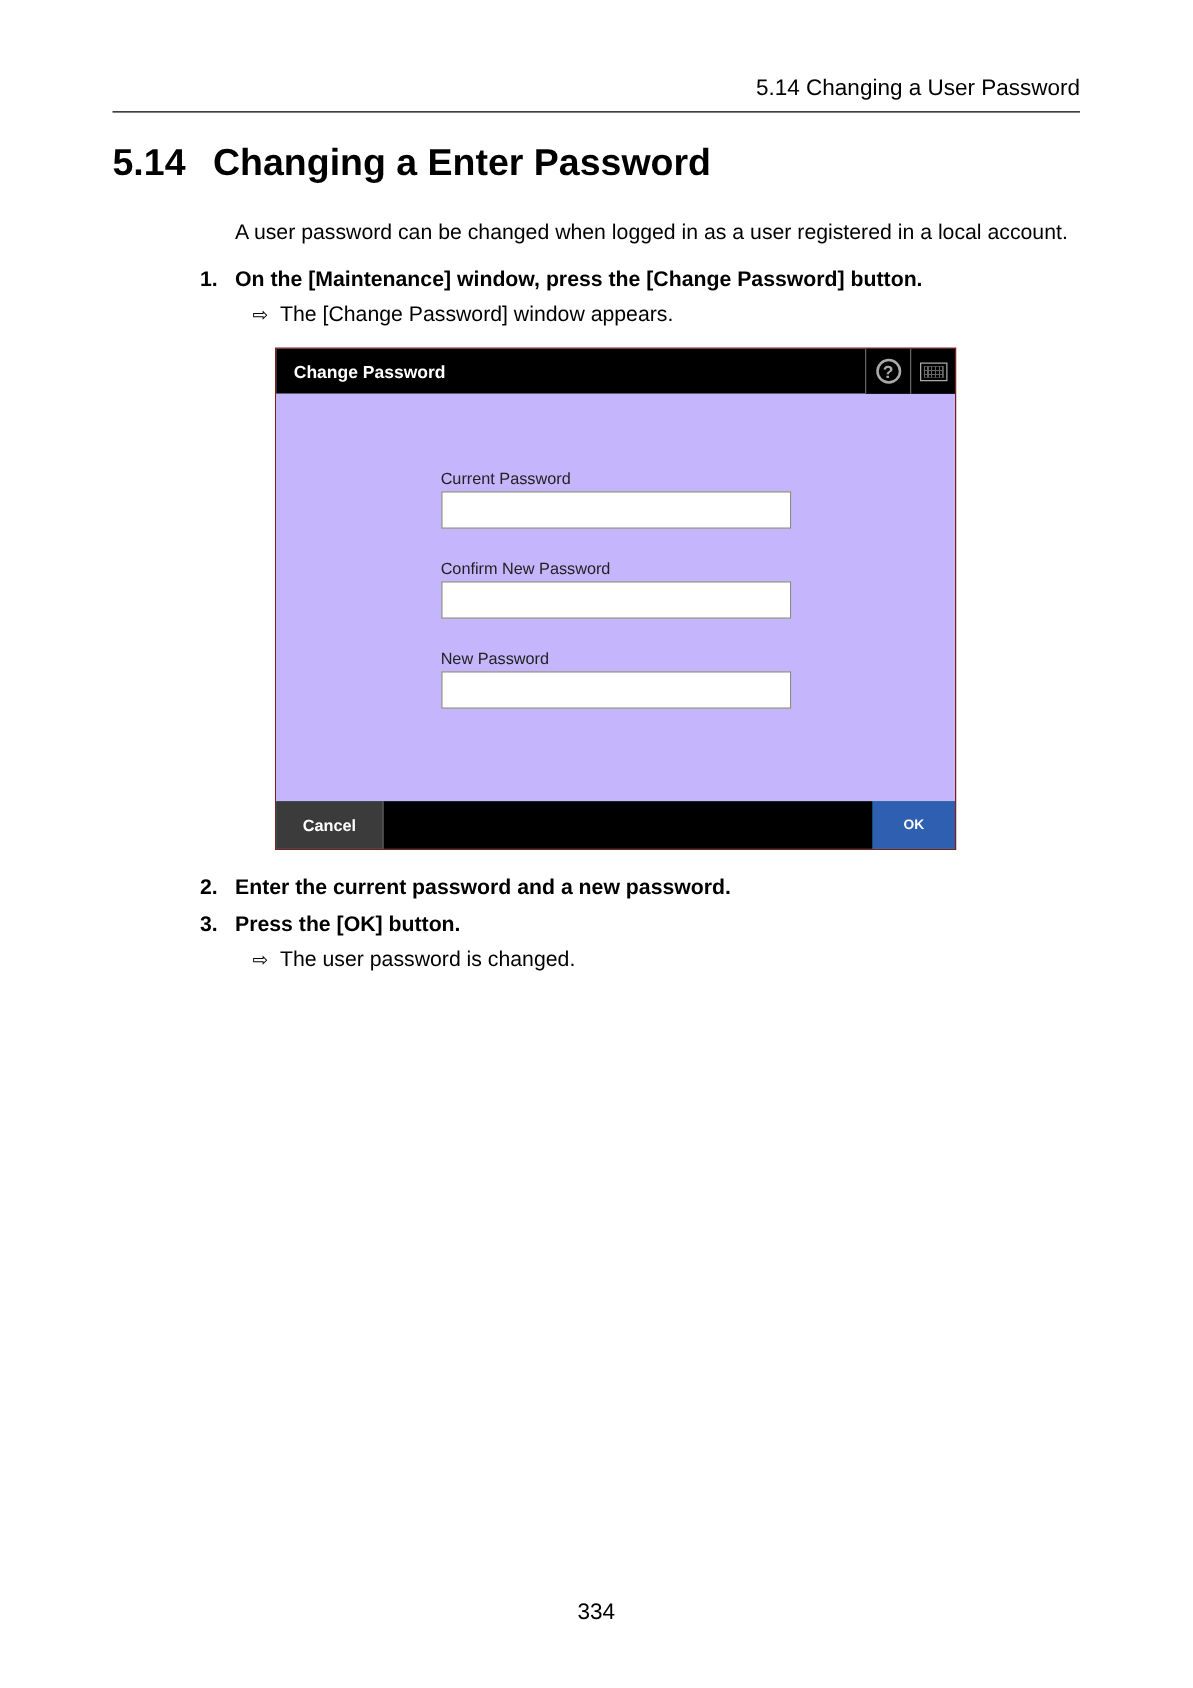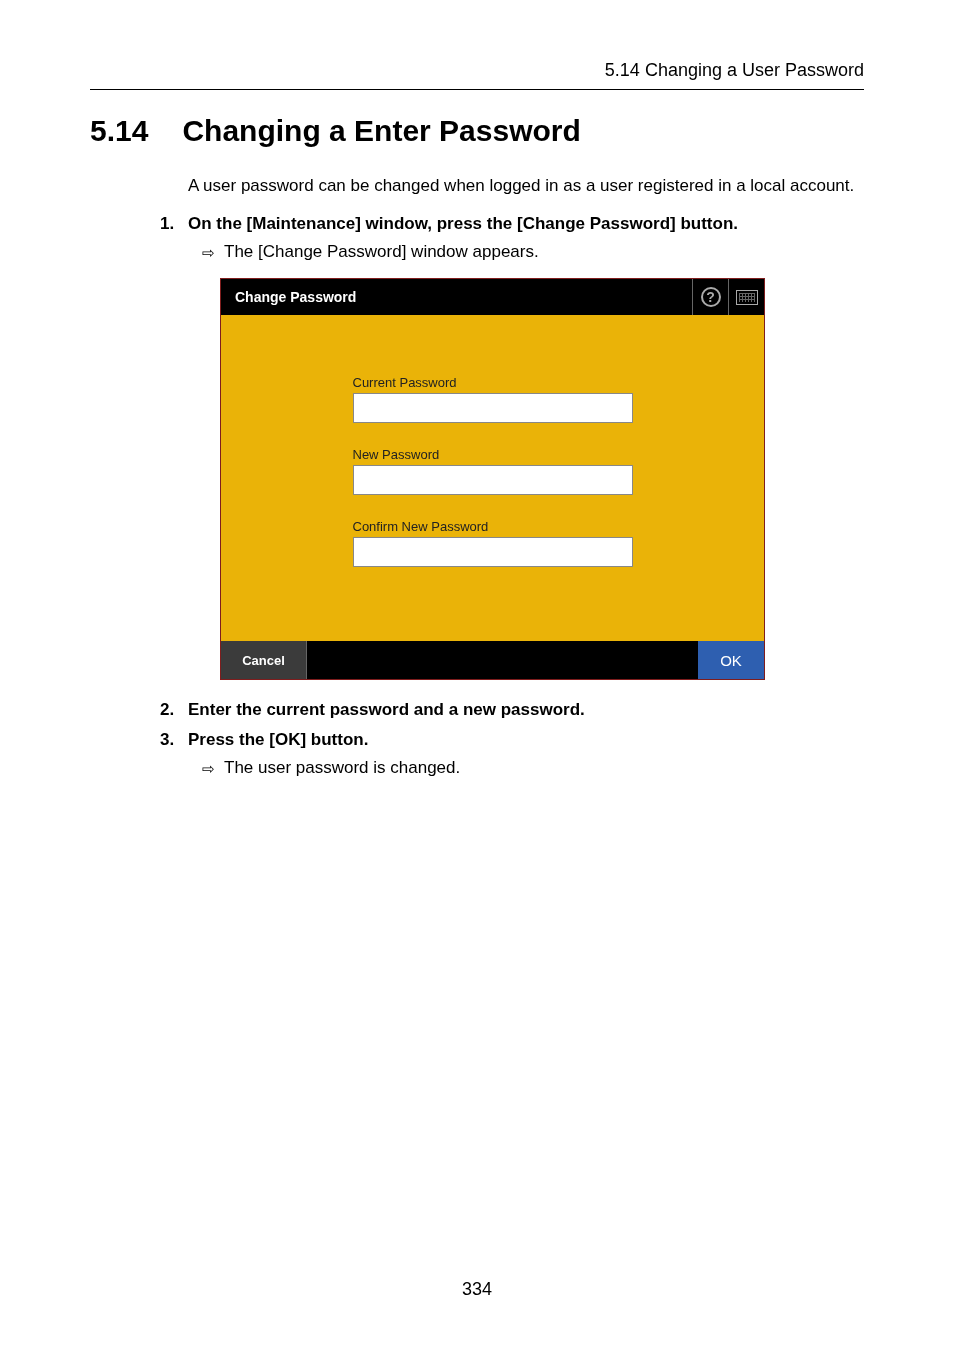--- a/index.html
+++ b/index.html
@@ -1,39 +1,39 @@
 <!DOCTYPE html>
 <html><head>
 <meta charset="utf-8">
 <style>
   * { box-sizing: border-box; margin: 0; padding: 0; }
   html, body { width: 954px; height: 1350px; background: #fff; font-family: Arial, Helvetica, sans-serif; color: #000; }
   .page { width: 954px; height: 1350px; position: relative; padding: 60px 90px 0 90px; }
   .running-head { text-align: right; font-size: 18px; margin-bottom: 8px; }
   .hr { border: none; border-top: 1.5px solid #000; margin-bottom: 24px; }
   .h1 { font-size: 30px; font-weight: bold; margin-bottom: 28px; display: flex; }
-  .h1 .num { margin-right: 34px; }
+  .h1 .num { margin-right: 22px; }
   .intro { font-size: 17px; margin-left: 98px; margin-bottom: 18px; }
   .step { margin-left: 70px; margin-bottom: 10px; }
   .step-row { display: flex; font-size: 17px; font-weight: bold; margin-bottom: 8px; }
   .step-num { width: 28px; flex-shrink: 0; }
   .result-row { display: flex; font-size: 17px; margin-left: 42px; margin-bottom: 14px; }
   .arrow { width: 22px; flex-shrink: 0; font-size: 15px; line-height: 22px; }
   .screenshot { margin-left: 130px; width: 545px; border: 1px solid #7f1d1d; background: #fff; margin-bottom: 20px; }
   .ss-titlebar { background: #000; color: #fff; height: 36px; display: flex; align-items: center; justify-content: space-between; padding: 0 0 0 14px; font-size: 14px; font-weight: bold; }
   .ss-title-icons { display: flex; height: 100%; }
   .ss-icon-btn { width: 36px; height: 36px; border-left: 1px solid #666; display: flex; align-items: center; justify-content: center; background: #000; color: #ccc; }
-  .ss-body { background: #eab308; padding: 60px 0 50px 0; min-height: 280px; }
+  .ss-body { background: #c4b5fd; padding: 60px 0 50px 0; min-height: 280px; }
   .ss-field { margin: 0 auto 24px auto; width: 280px; }
   .ss-label { font-size: 13px; color: #222; margin-bottom: 3px; }
   .ss-input { width: 280px; height: 30px; border: 1px solid #888; background: #fff; }
   .ss-footer { background: #0f766e; height: 38px; display: flex; align-items: stretch; }
   .ss-cancel { background: #3b3b3b; color: #fff; font-size: 13px; width: 86px; display: flex; align-items: center; justify-content: center; border-right: 1px solid #666; font-weight: bold;}
   .ss-spacer { flex: 1; background: #000; }
-  .ss-ok { background: #2e5fb0; color: #fff; font-size: 15px; font-weight: normal; width: 66px; display: flex; align-items: center; justify-content: center; }
+  .ss-ok { background: #2e5fb0; color: #fff; font-size: 11px; font-weight: bold; width: 66px; display: flex; align-items: center; justify-content: center; }
   .page-number { position: absolute; bottom: 50px; left: 0; width: 954px; text-align: center; font-size: 18px; }
   .help-circle { width: 20px; height: 20px; border: 2px solid #aaa; border-radius: 50%; display: flex; align-items: center; justify-content: center; font-size: 14px; font-weight: bold; color: #aaa; }
   .kbd-icon { width: 22px; height: 15px; border: 1.5px solid #aaa; position: relative; }
   .kbd-icon::before { content:""; position:absolute; top:2px; left:2px; right:2px; bottom:2px; background: repeating-linear-gradient(to right, #aaa 0 1px, transparent 1px 3px), repeating-linear-gradient(to bottom, #aaa 0 1px, transparent 1px 3px); opacity:0.6; }
 </style>
 </head>
 <body>
 
 <div class="page">
   <div class="running-head">5.14 Changing a User Password</div>
@@ -68,25 +68,25 @@
           <div class="kbd-icon"></div>
         </div>
       </div>
     </div>
     <div class="ss-body">
       <div class="ss-field">
         <div class="ss-label">Current Password</div>
         <div class="ss-input"></div>
       </div>
       <div class="ss-field">
-        <div class="ss-label">New Password</div>
+        <div class="ss-label">Confirm New Password</div>
         <div class="ss-input"></div>
       </div>
       <div class="ss-field">
-        <div class="ss-label">Confirm New Password</div>
+        <div class="ss-label">New Password</div>
         <div class="ss-input"></div>
       </div>
     </div>
     <div class="ss-footer">
       <div class="ss-cancel">Cancel</div>
       <div class="ss-spacer"></div>
       <div class="ss-ok">OK</div>
     </div>
   </div>
 

